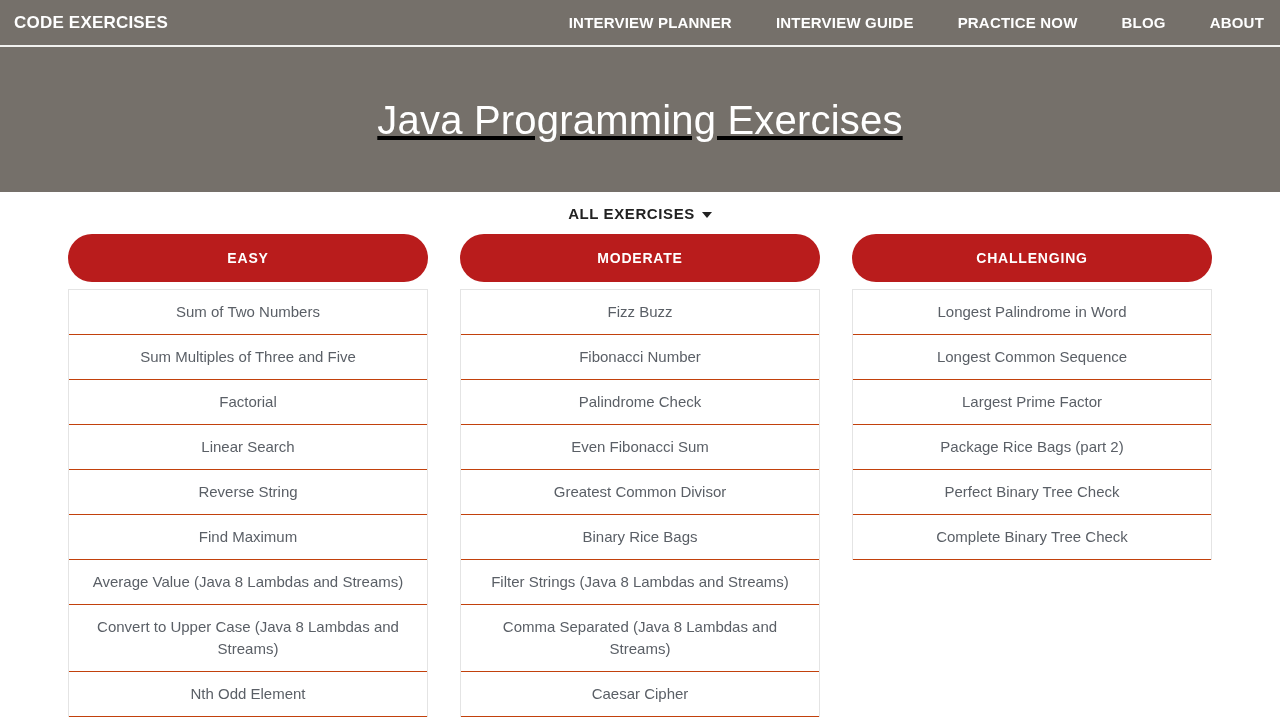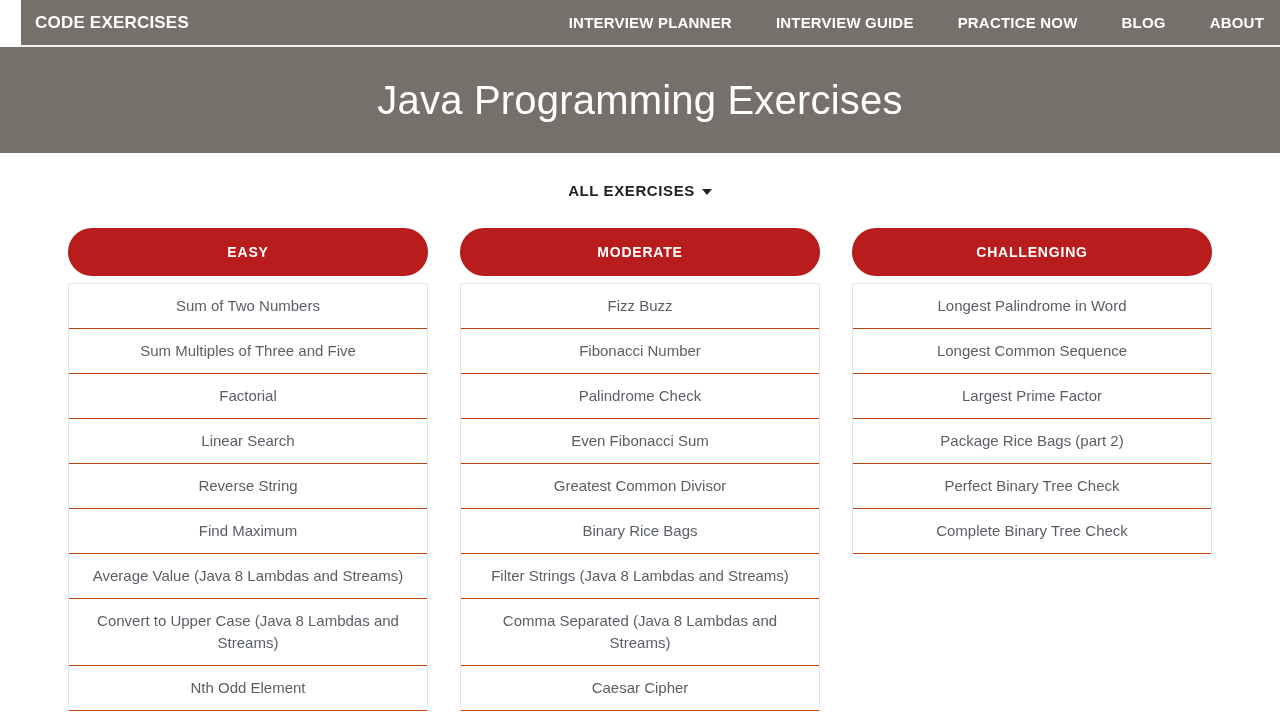--- a/index.html
+++ b/index.html
@@ -16,21 +16,20 @@
 
   
   .navbar {
     position: relative;
     height: 47px;
     background: #75706A;
     display: flex;
     align-items: center;
     padding: 0 14px 0 14px;
     border-bottom: 2px solid #f2f2f0;
-    margin-left: 21px;
   }
   .brand {
     color: #ffffff;
     font-size: 17px;
     font-weight: bold;
     letter-spacing: 0.2px;
     white-space: nowrap;
     text-decoration: none;
   }
   .nav-links {
@@ -44,45 +43,46 @@
     color: #ffffff;
     font-size: 15px;
     font-weight: bold;
     letter-spacing: 0.2px;
     white-space: nowrap;
     text-decoration: none;
   }
 
   
   .hero {
-    height: 106px;
+    height: 145px;
     background: #75706A;
     display: flex;
     align-items: center;
     justify-content: center;
+    text-decoration: underline;
   }
   .hero-title {
     color: #ffffff;
     font-size: 40px;
     font-weight: normal;
     margin: 0;
     letter-spacing: 0.2px;
     line-height: 1.1;
   }
 
   
   .content {
     background: #ffffff;
     padding-top: 0;
   }
   .filter-row {
     display: flex;
     justify-content: center;
     align-items: center;
-    height: 75px;
+    height: 42px;
     border-radius: 23px;
   }
   .filter-toggle {
     display: inline-flex;
     align-items: center;
     gap: 7px;
     color: #222222;
     font-size: 15px;
     font-weight: bold;
     letter-spacing: 0.6px;

